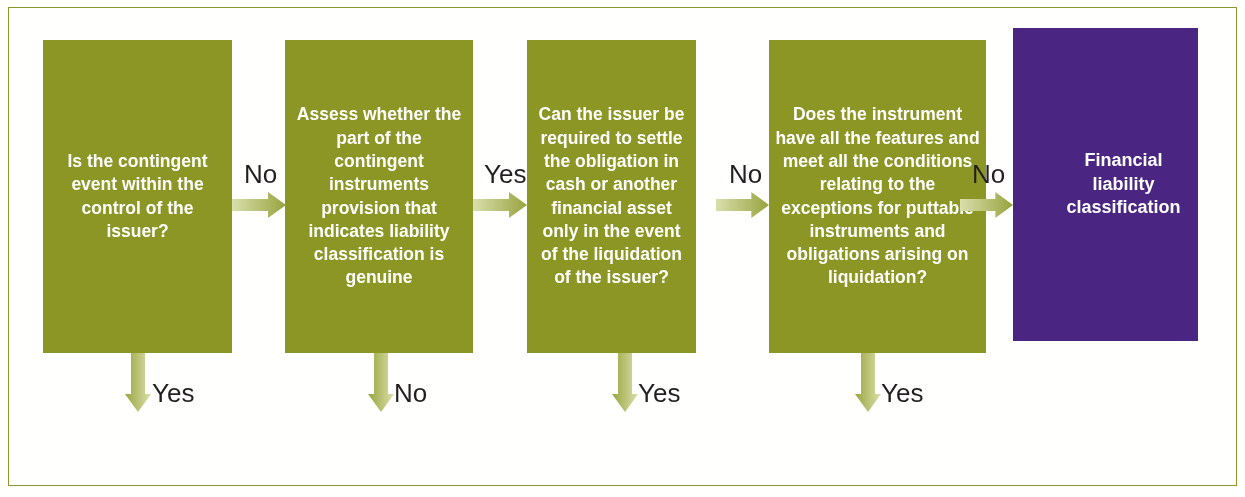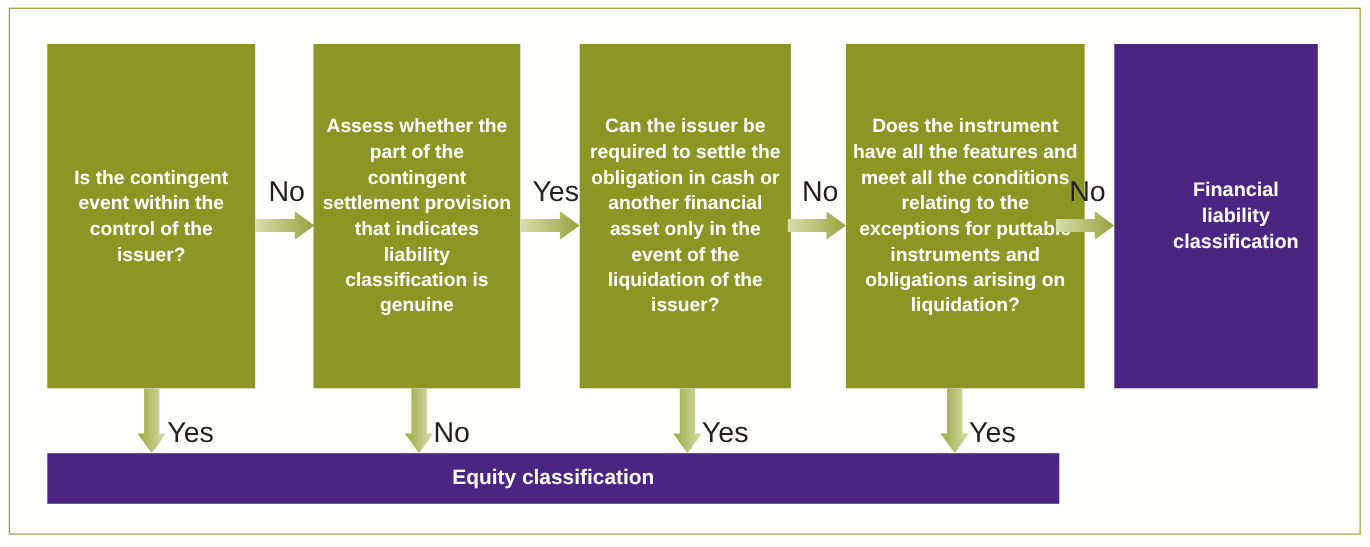--- a/index.html
+++ b/index.html
@@ -35,23 +35,23 @@
     color:#ffffff;
     font-weight:bold;
     line-height:1.33;
     padding:4px 6px;
   }
   .node.olive{ background:#8b9624; }
   .node.purple{ background:#4a2682; }
 
   .q1{ left:43px; top:40px; width:189px; height:313px; font-size:17.5px; }
   .q2{ left:285px; top:40px; width:188px; height:313px; font-size:17.5px; }
-  .q3{ left:527px; top:40px; width:192px; height:313px; font-size:17.5px; }
+  .q3{ left:527px; top:40px; width:169px; height:313px; font-size:17.5px; }
   .q4{ left:769px; top:40px; width:217px; height:313px; font-size:17.5px; }
-  .fin{ left:1013px; top:40px; width:185px; height:313px; font-size:18px;padding-left:42px; }
+  .fin{ left:1013px; top:28px; width:185px; height:313px; font-size:18px;padding-left:42px; }
 
   
   .bar{
     position:absolute;
     left:43px; top:412px; width:920px; height:46px;
     background:#4a2682;
     color:#ffffff;
     font-weight:bold;
     font-size:19px;
     display:flex;
@@ -83,29 +83,28 @@
 </style>
 </head>
 <body>
 
 <div id="canvas">
 
   <div id="frame"></div>
 
   <div class="node olive q1">Is the contingent event within the control of the issuer?</div>
 
-  <div class="node olive q2">Assess whether the part of the contingent settlement provision that indicates liability classification is genuine</div>
+  <div class="node olive q2">Assess whether the part of the contingent instruments provision that indicates liability classification is genuine</div>
 
   <div class="node olive q3">Can the issuer be required to settle the obligation in cash or another financial asset only in the event of the liquidation of the issuer?</div>
 
   <div class="node olive q4">Does the instrument have all the features and meet all the conditions relating to the exceptions for puttable instruments and obligations arising on liquidation?</div>
 
   <div class="node purple fin">Financial liability classification</div>
 
-  <div class="bar">Equity classification</div>
 
   <div class="harrow" style="left:232px;top:192px;width:54px;">
     <svg viewBox="0 0 54 26" preserveAspectRatio="none">
       <defs>
         <linearGradient id="hg1" x1="0" y1="0" x2="1" y2="0">
           <stop offset="0%" stop-color="#d9dfac"></stop>
             <stop offset="100%" stop-color="#98a33e"></stop>
         </linearGradient>
       </defs>
       <polygon points="0,7 36,7 36,0 54,13 36,26 36,19 0,19" fill="url(#hg1)"></polygon>

